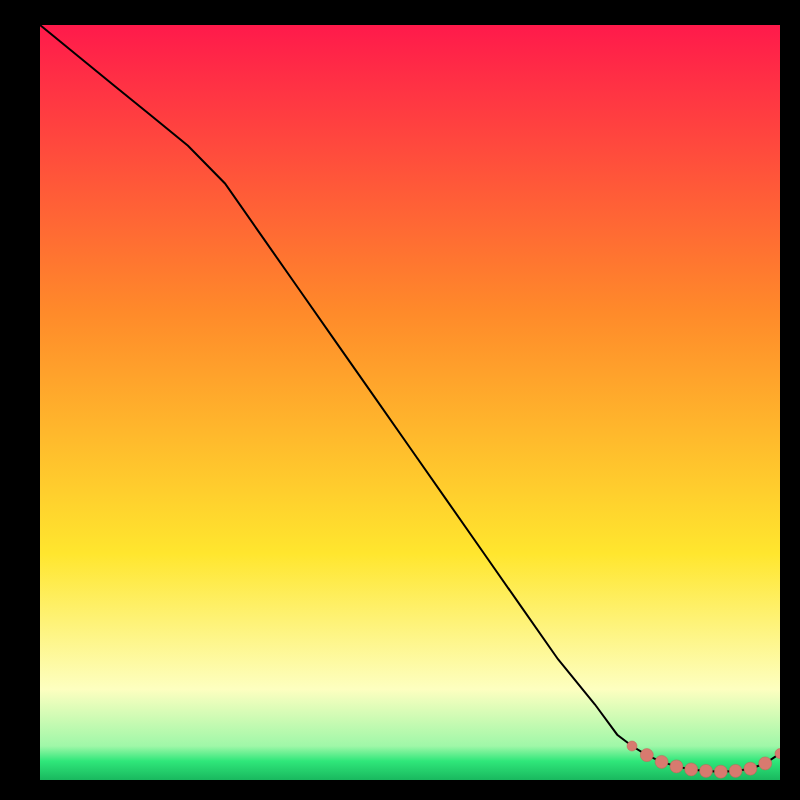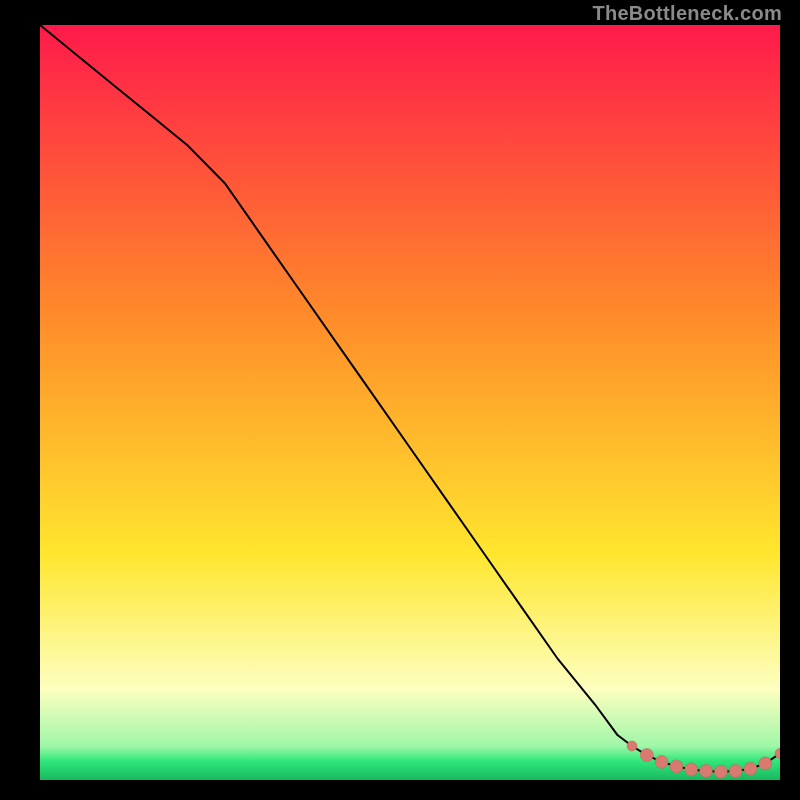--- a/index.html
+++ b/index.html
@@ -33,21 +33,20 @@
     top: 25px;
     width: 740px;
     height: 755px;
   }
   svg { display: block; }
 </style>
 </head>
 <body>
 
 <div class="frame">
-  <div class="watermark">TheBottleneck.com</div>
 
   <div class="plot">
     <svg id="chart-svg" width="740" height="755" viewBox="0 0 740 755">
       <defs>
         <linearGradient id="bg-grad" x1="0" y1="0" x2="0" y2="1">
             <stop offset="0%" stop-color="#ff1a4b"></stop>
             <stop offset="38%" stop-color="#ff8a2a"></stop>
             <stop offset="70%" stop-color="#ffe62e"></stop>
             <stop offset="88%" stop-color="#fdffc0"></stop>
             <stop offset="95.5%" stop-color="#9ff7a8"></stop>

